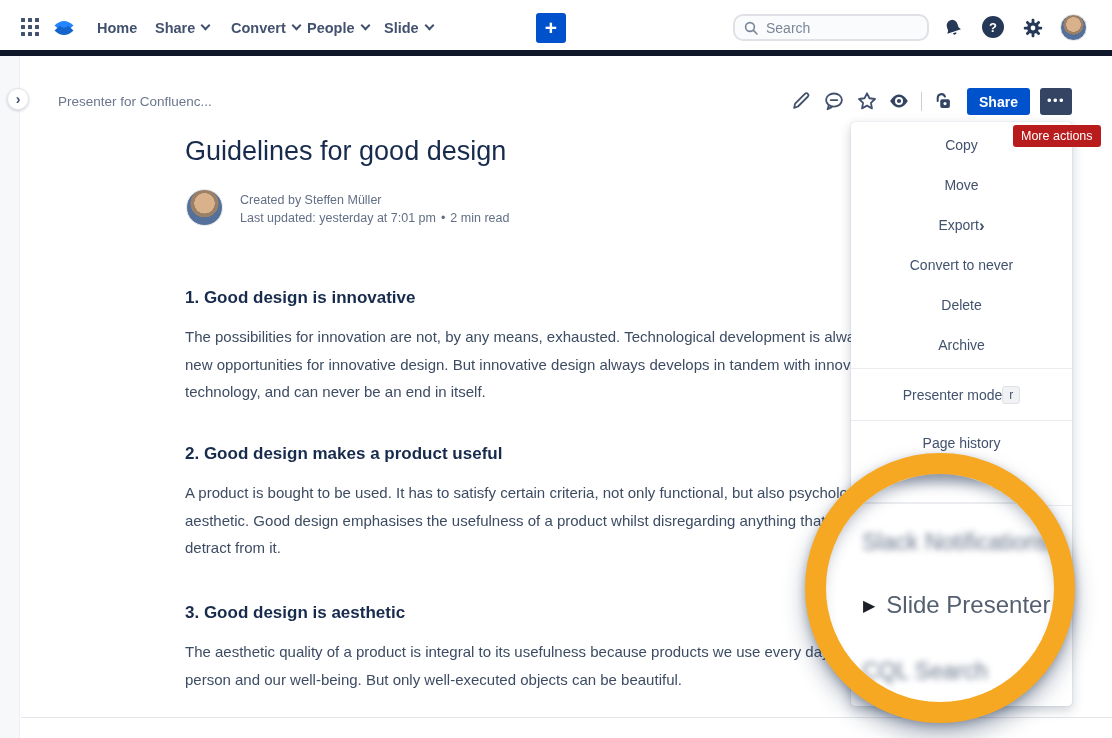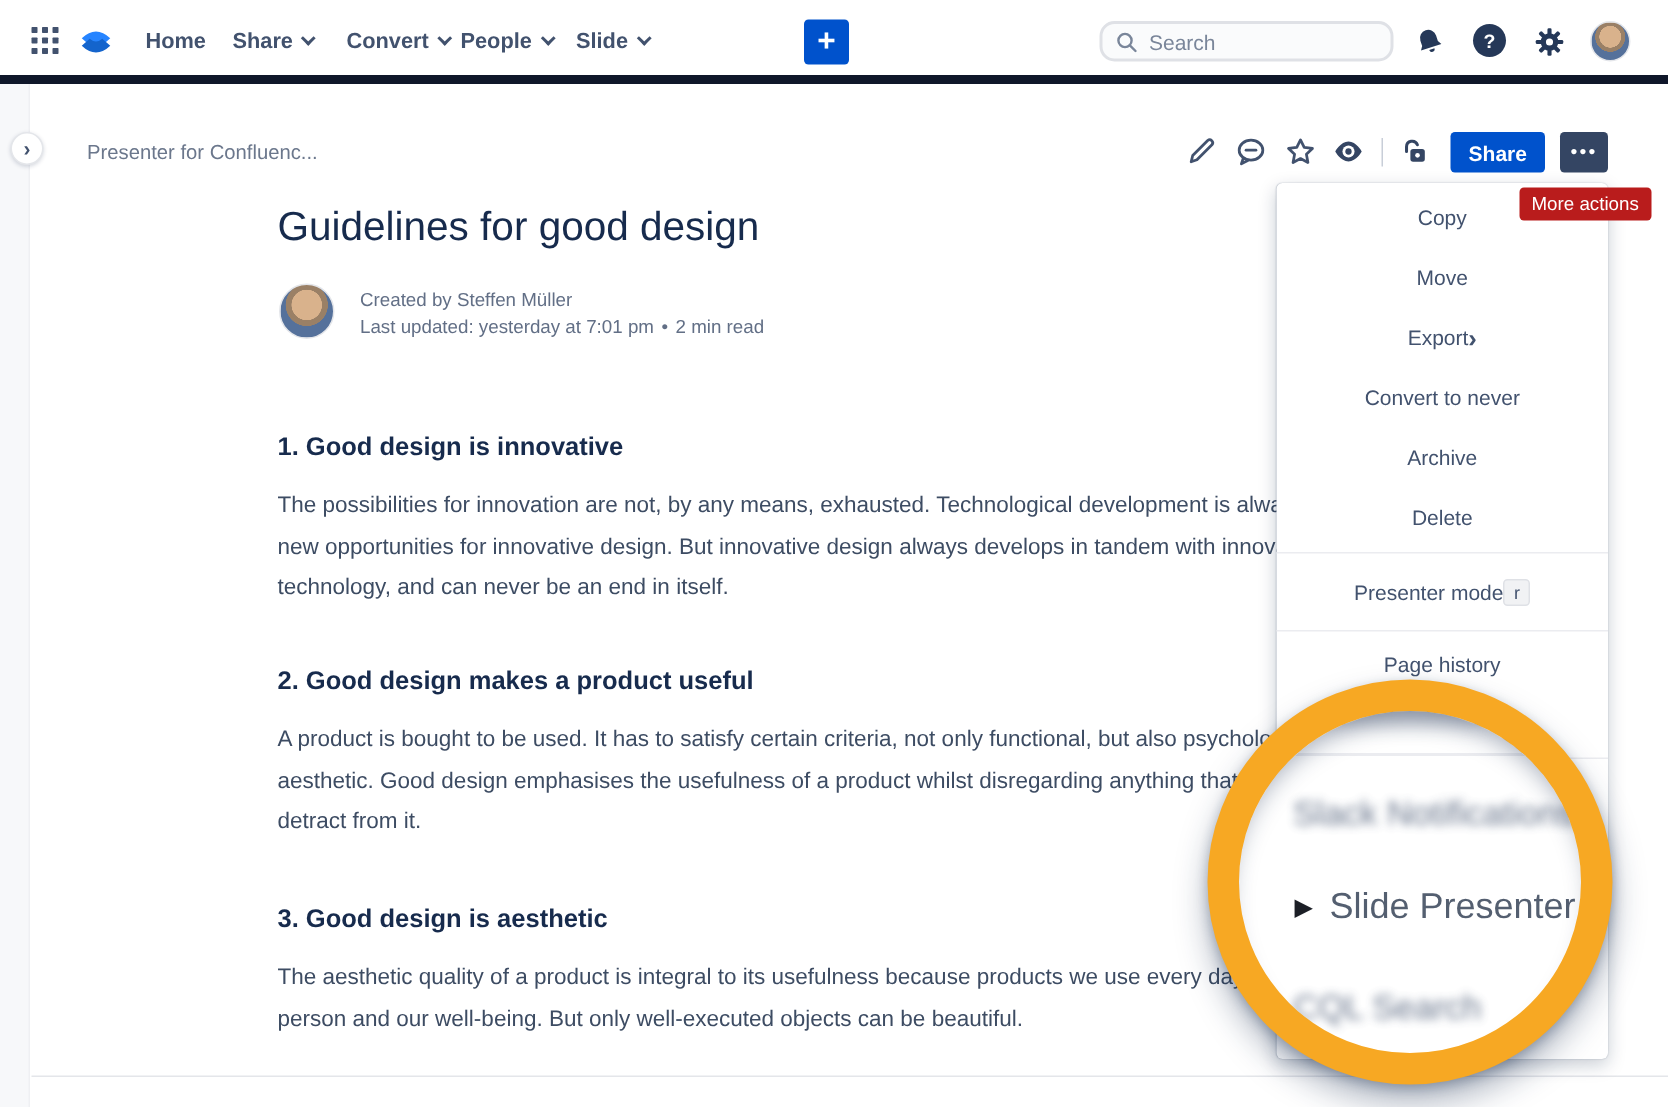--- a/index.html
+++ b/index.html
@@ -272,24 +272,24 @@
           <span>Move</span>
         </div>
       <div class="menu-item">
           <span>Export</span>
           <span class="mi-chev">›</span>
         </div>
       <div class="menu-item">
           <span>Convert to never</span>
         </div>
       <div class="menu-item">
+          <span>Delete</span>
+        </div>
+      <div class="menu-item">
           <span>Archive</span>
-        </div>
-      <div class="menu-item">
-          <span>Delete</span>
         </div>
     </div>
     <div class="msep"></div>
     <div class="mgroup g2">
       <div class="menu-item">
         <span>Presenter mode</span>
         <span class="shortcut">r</span>
       </div>
     </div>
     <div class="msep"></div>

